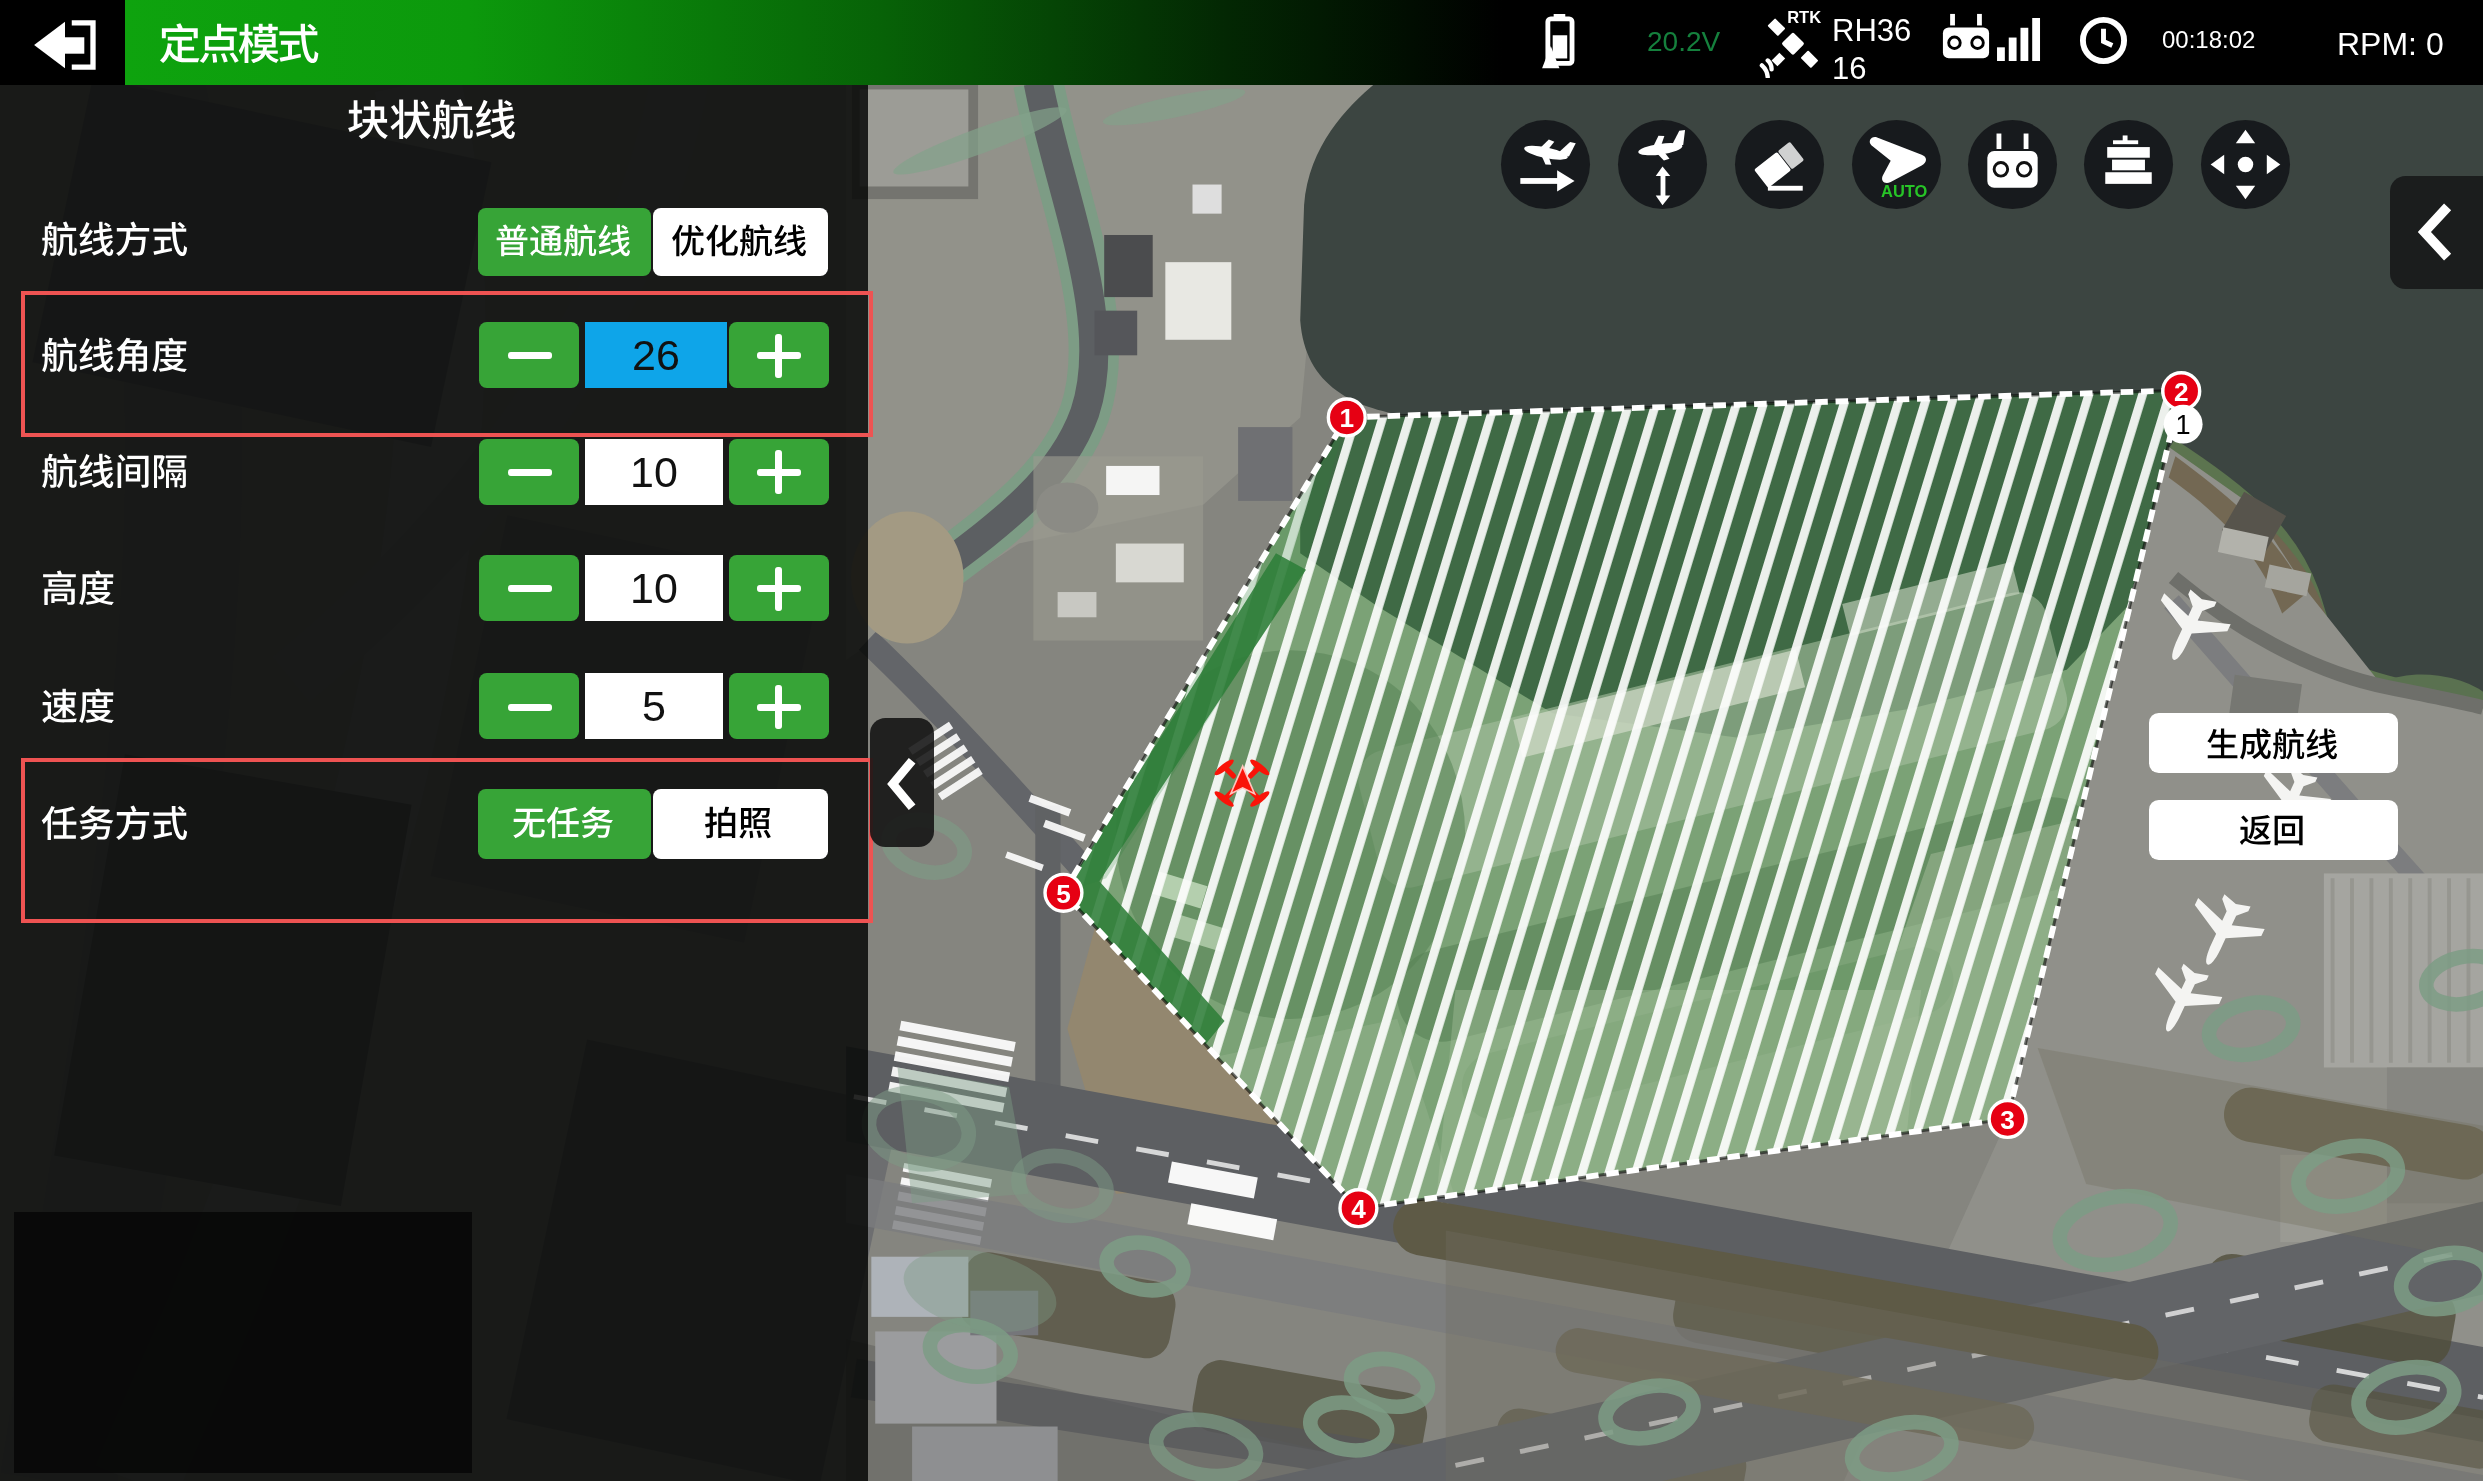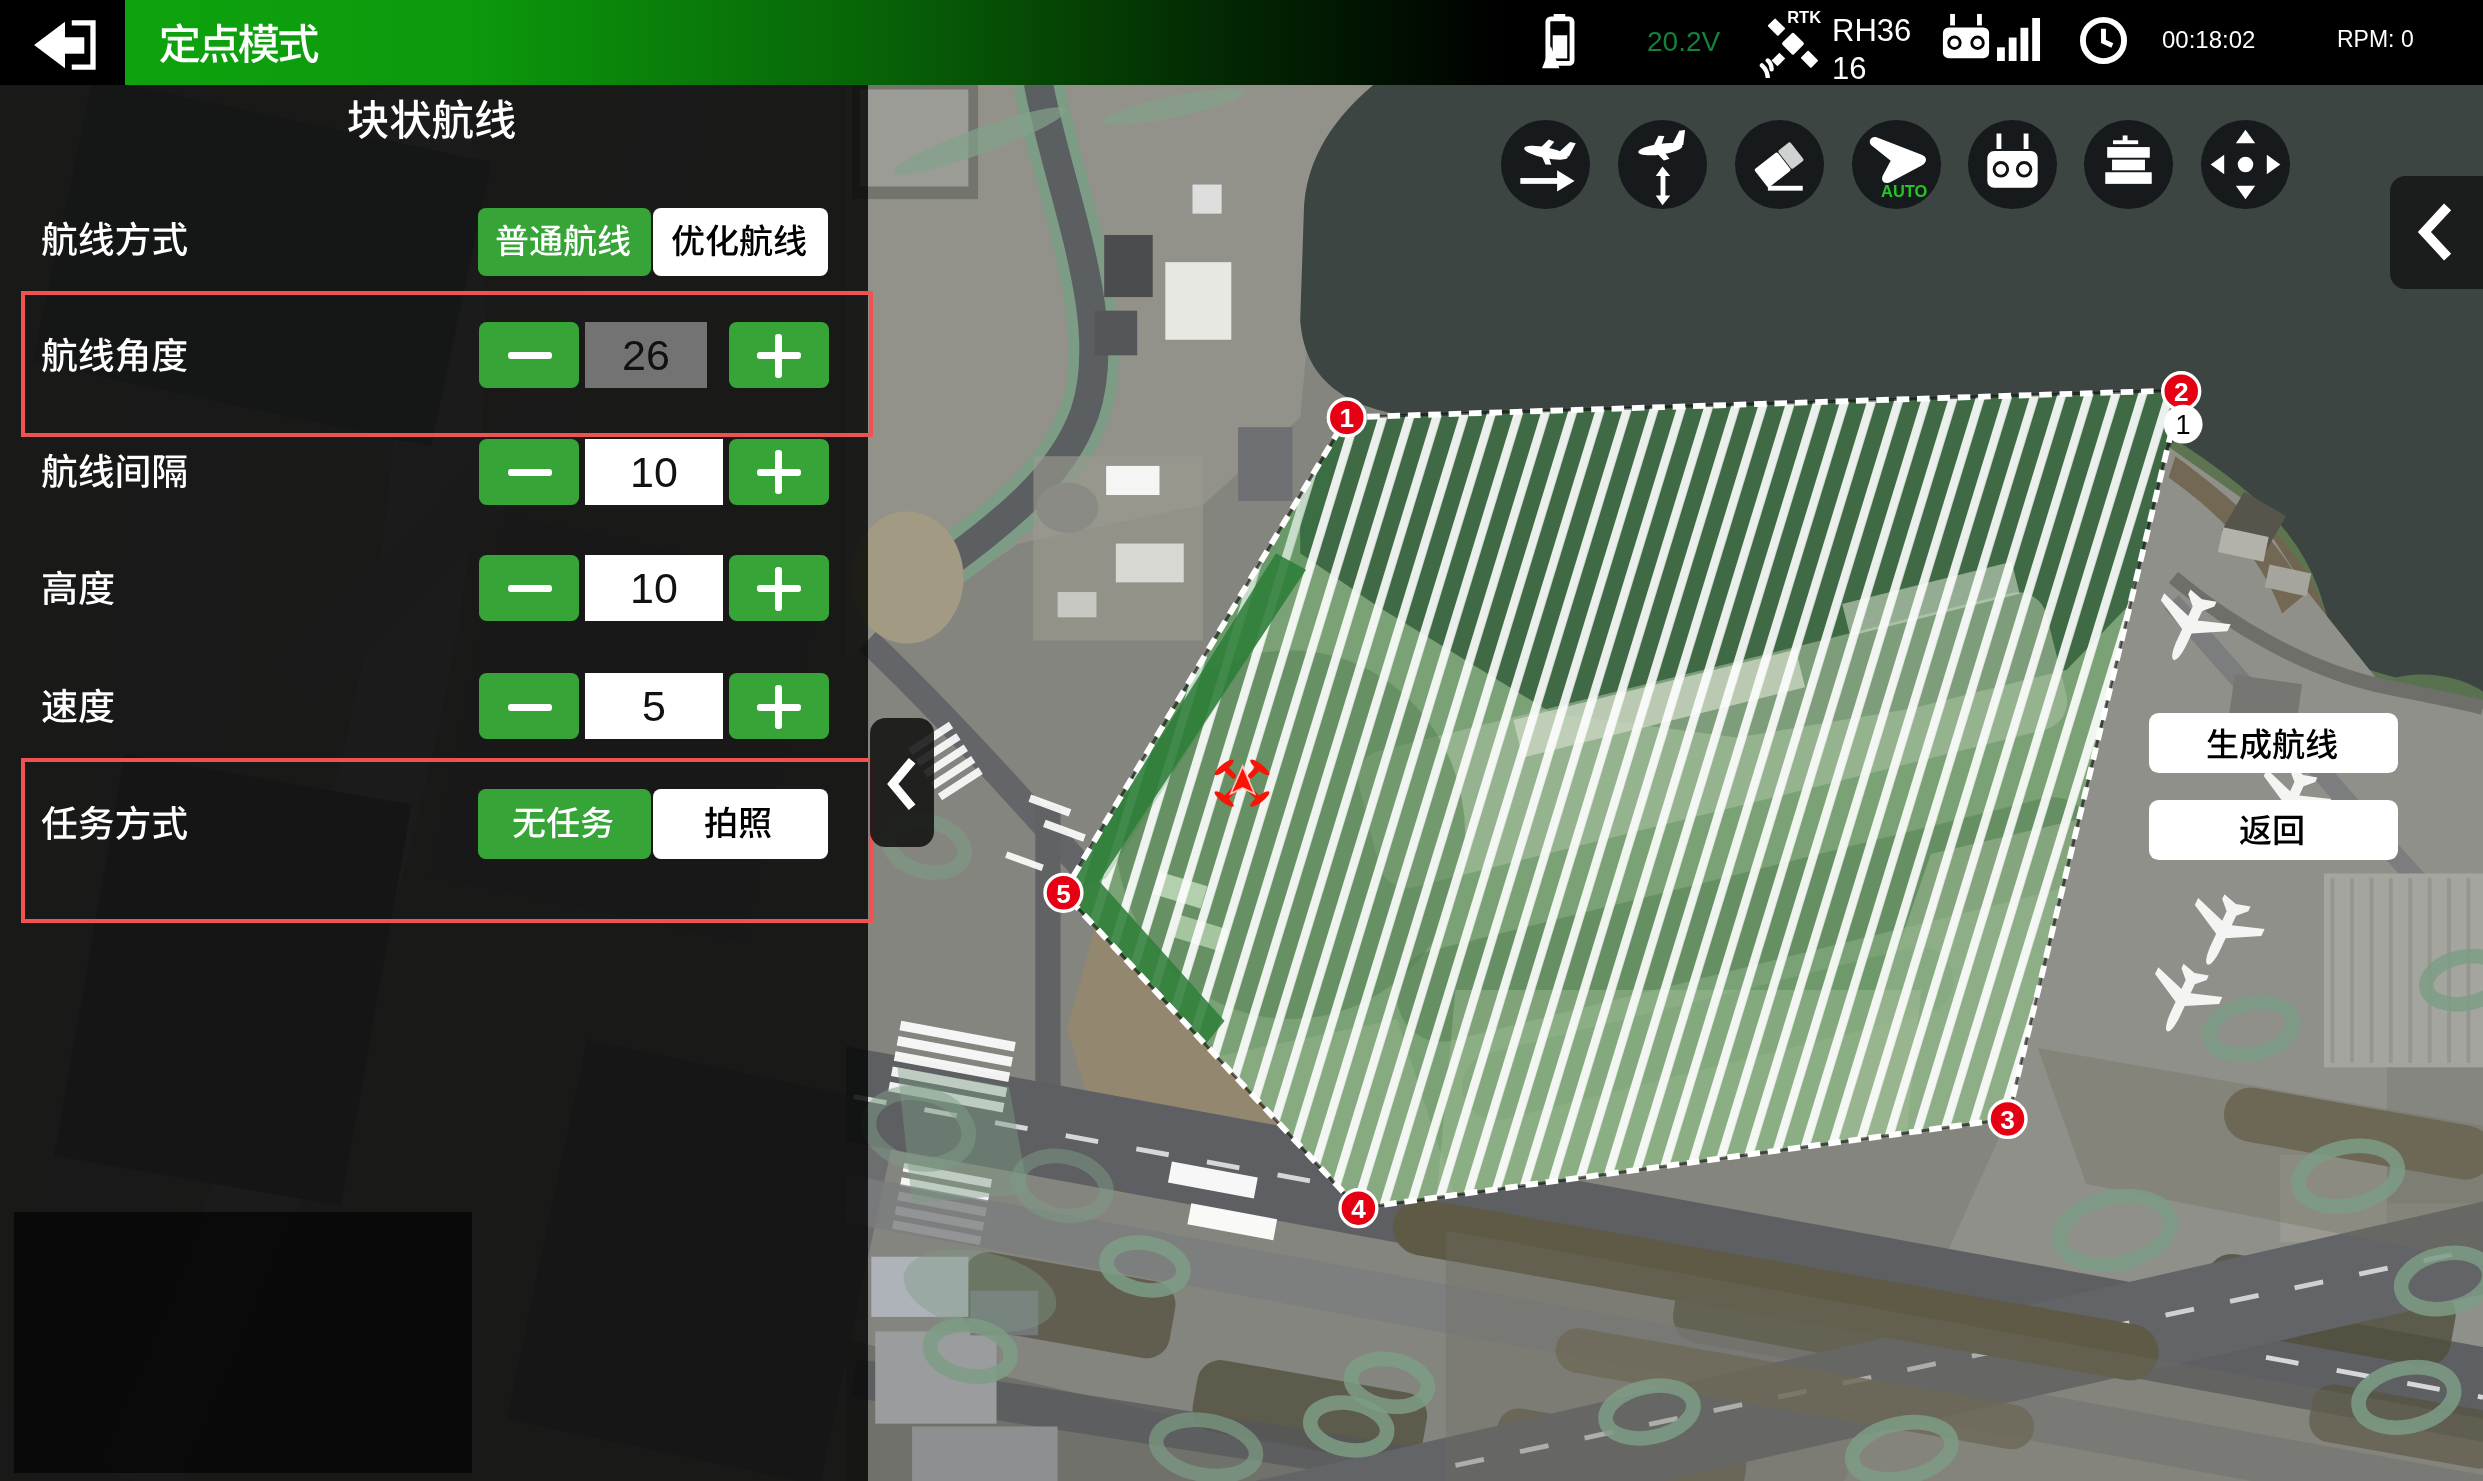--- a/index.html
+++ b/index.html
@@ -343,21 +343,21 @@
 <svg style="position:absolute;left:671px;top:224px;overflow:visible" width="140" height="42" fill="#000000" viewBox="0 0 144 43">
       <use href="#g11" transform="translate(0.0,30.1) scale(0.0350)"></use>
       <use href="#g12" transform="translate(35.0,30.1) scale(0.0350)"></use>
       <use href="#g6" transform="translate(70.0,30.1) scale(0.0350)"></use>
       <use href="#g7" transform="translate(105.0,30.1) scale(0.0350)"></use>
     </svg>
 
 <div class="abs" style="left:479px;top:322px;width:100px;height:66px;background:#37a437;border-radius:7.8px"></div>
 <div class="abs" style="left:508px;top:352px;width:44px;height:6.8px;background:#fff;border-radius:2.9px"></div>
 
-<div class="abs" style="left:585px;top:322px;width:122px;height:66px;background:#737373;display:flex;align-items:center;justify-content:center;font-size:43px;color:#111">26</div>
+<div class="abs" style="left:585px;top:322px;width:142px;height:66px;background:#0ea5e9;display:flex;align-items:center;justify-content:center;font-size:43px;color:#111">26</div>
 
 <div class="abs" style="left:729px;top:322px;width:100px;height:66px;background:#37a437;border-radius:7.8px"></div>
 <div class="abs" style="left:757px;top:352px;width:44px;height:6.8px;background:#fff;border-radius:2.9px"></div>
 <div class="abs" style="left:775px;top:334px;width:6.8px;height:44px;background:#fff;border-radius:2.9px"></div>
 
 <div class="abs" style="left:479px;top:439px;width:100px;height:66px;background:#37a437;border-radius:7.8px"></div>
 <div class="abs" style="left:508px;top:469px;width:44px;height:6.8px;background:#fff;border-radius:2.9px"></div>
 
 <div class="abs" style="left:585px;top:439px;width:138px;height:66px;background:#ffffff;display:flex;align-items:center;justify-content:center;font-size:43px;color:#111">10</div>
 
@@ -450,21 +450,21 @@
       <rect x="36" y="0" width="8" height="44" fill="#fff"></rect>
 </svg>
 
 <svg class="abs" style="left:2079px;top:15.5px" width="49" height="49" viewBox="0 0 50 50">
 <circle cx="25" cy="25" r="21" fill="none" stroke="#fff" stroke-width="6"></circle>
 <path d="M25,13 L25,26 L34,30" stroke="#fff" stroke-width="5" fill="none"></path>
 </svg>
 
 <div class="abs" style="left:2162px;top:26px;font-size:24px;color:#fff">00:18:02</div>
 
-<div class="abs" style="left:2337px;top:26px;font-size:23px;color:#fff">RPM: 0</div>
+<div class="abs" style="left:2337px;top:26px;font-size:32px;color:#fff">RPM: 0</div>
 
 <svg class="abs" style="left:1500px;top:119px" width="91" height="91" viewBox="-47 -47 94 94">
 <circle cx="0" cy="0" r="46" fill="#15171a" opacity="0.92"></circle>
 <g transform="rotate(12) translate(-2,-12)">
         <ellipse cx="0" cy="0" rx="23" ry="5.5" fill="#fff"></ellipse>
         <path d="M12,-2 L22,-16 L28,-16 L24,-1 Z" fill="#fff"></path>
         <path d="M-8,-2 L0,-14 L6,-13 L0,-1 Z" fill="#fff"></path>
         <path d="M-6,1 L2,12 L8,11 L2,1 Z" fill="#fff"></path>
       </g>
       <rect x="-26" y="14" width="40" height="6" fill="#fff"></rect>

